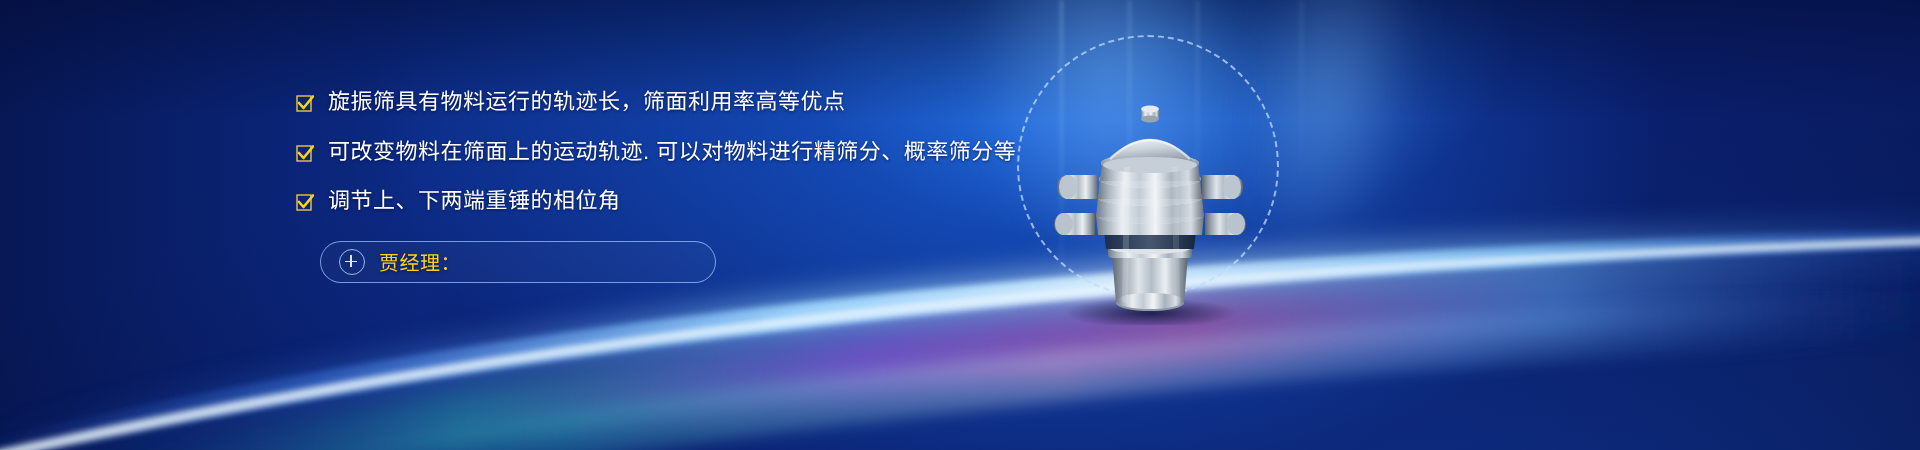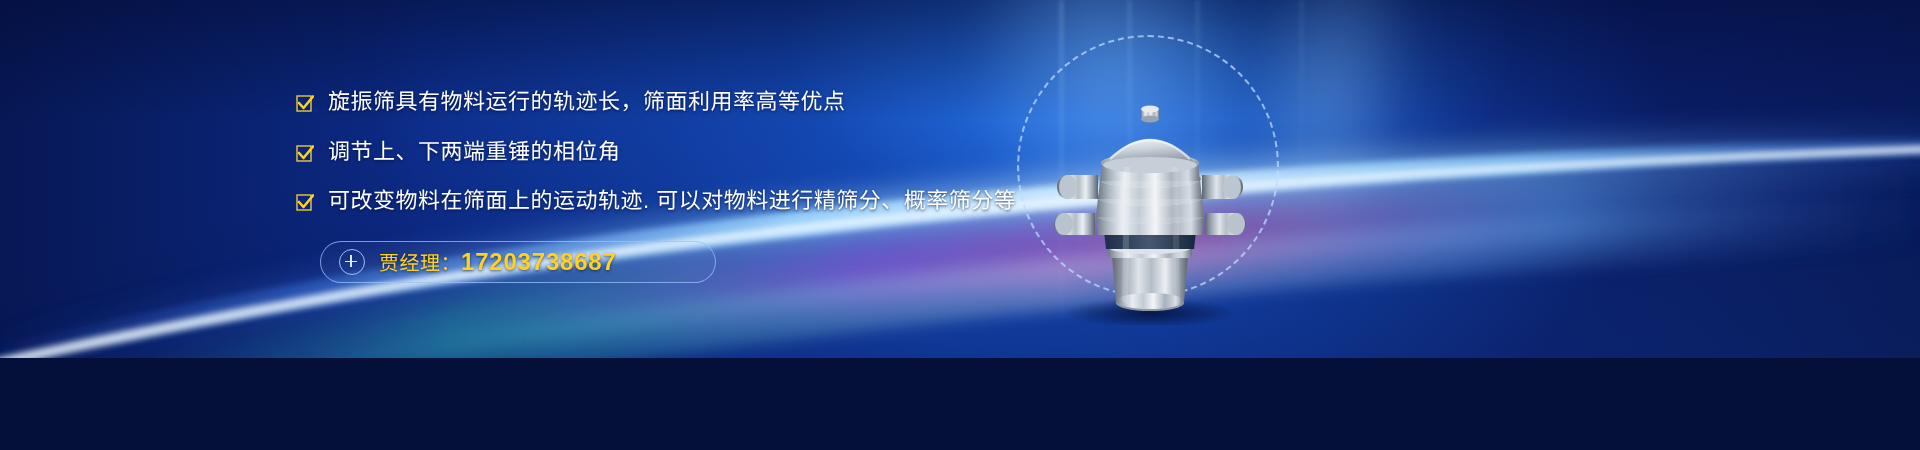--- a/index.html
+++ b/index.html
@@ -1,21 +1,21 @@
 <!DOCTYPE html>
 <html lang="zh-CN"><head>
 <meta charset="utf-8">
 <title>Banner</title>
 <style>
   html,body{margin:0;padding:0;background:#05103a;}
   body{font-family:"Liberation Sans","DejaVu Sans",sans-serif;}
 
   .banner{
     position:relative;
-    width:1920px;height:358px;
+    width:1920px;height:450px;
     overflow:hidden;
     background:
       radial-gradient(ellipse 520px 300px at 1150px 40px, rgba(60,150,255,.55) 0%, rgba(30,90,210,0) 70%),
       radial-gradient(ellipse 900px 520px at 1020px 120px, rgba(25,95,215,.85) 0%, rgba(12,40,135,0) 72%),
       radial-gradient(ellipse 1400px 700px at 1500px 620px, rgba(20,70,190,.55) 0%, rgba(8,25,100,0) 75%),
       linear-gradient(160deg,#0b2a86 0%,#0c2a85 28%,#0a1f6d 60%,#071344 100%);
   }
 
   
   .ray{position:absolute;pointer-events:none;}
@@ -286,33 +286,32 @@
       <span class="bullet-text">旋振筛具有物料运行的轨迹长，筛面利用率高等优点</span>
     </div>
 
     <div class="bullet">
       <span class="check-icon">
         <svg width="18" height="18" viewBox="0 0 18 18">
           <rect x="1" y="1" width="14" height="15" fill="none" stroke="#e8c84a" stroke-width="1.4"></rect>
           <path d="M3 8 L7.5 13 L17 1.5" fill="none" stroke="#ffd21e" stroke-width="2.6" stroke-linecap="round" stroke-linejoin="round"></path>
         </svg>
       </span>
-      <span class="bullet-text">调节上、下两端重锤的相位角</span>
+      <span class="bullet-text">可改变物料在筛面上的运动轨迹. 可以对物料进行精筛分、概率筛分等</span>
     </div>
 
     <div class="bullet">
       <span class="check-icon">
         <svg width="18" height="18" viewBox="0 0 18 18">
           <rect x="1" y="1" width="14" height="15" fill="none" stroke="#e8c84a" stroke-width="1.4"></rect>
           <path d="M3 8 L7.5 13 L17 1.5" fill="none" stroke="#ffd21e" stroke-width="2.6" stroke-linecap="round" stroke-linejoin="round"></path>
         </svg>
       </span>
-      <span class="bullet-text">可改变物料在筛面上的运动轨迹. 可以对物料进行精筛分、概率筛分等</span>
+      <span class="bullet-text">调节上、下两端重锤的相位角</span>
     </div>
 
     <div class="contact-pill">
       <span class="plus-icon"></span>
       <span class="contact-label">贾经理：</span>
-      <span class="contact-number">17203738687</span>
     </div>
 
   </div>
 </div>
 
 </body></html>

